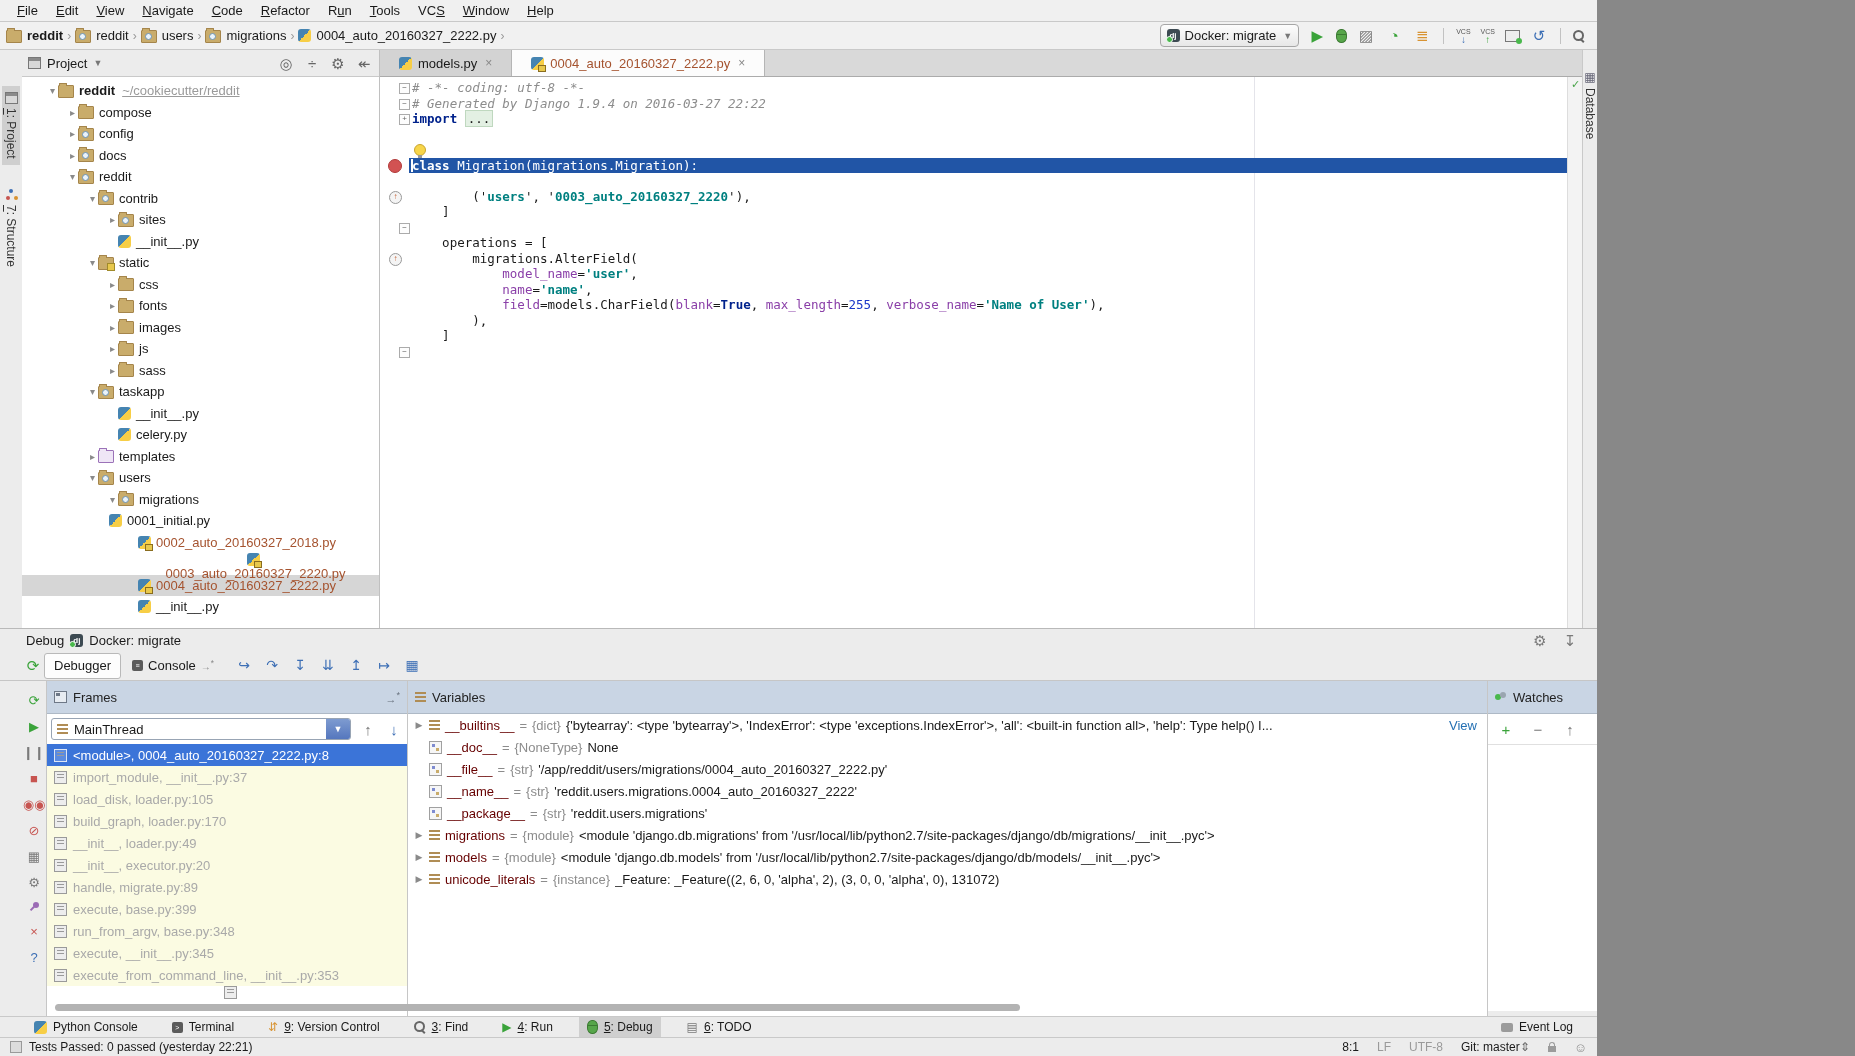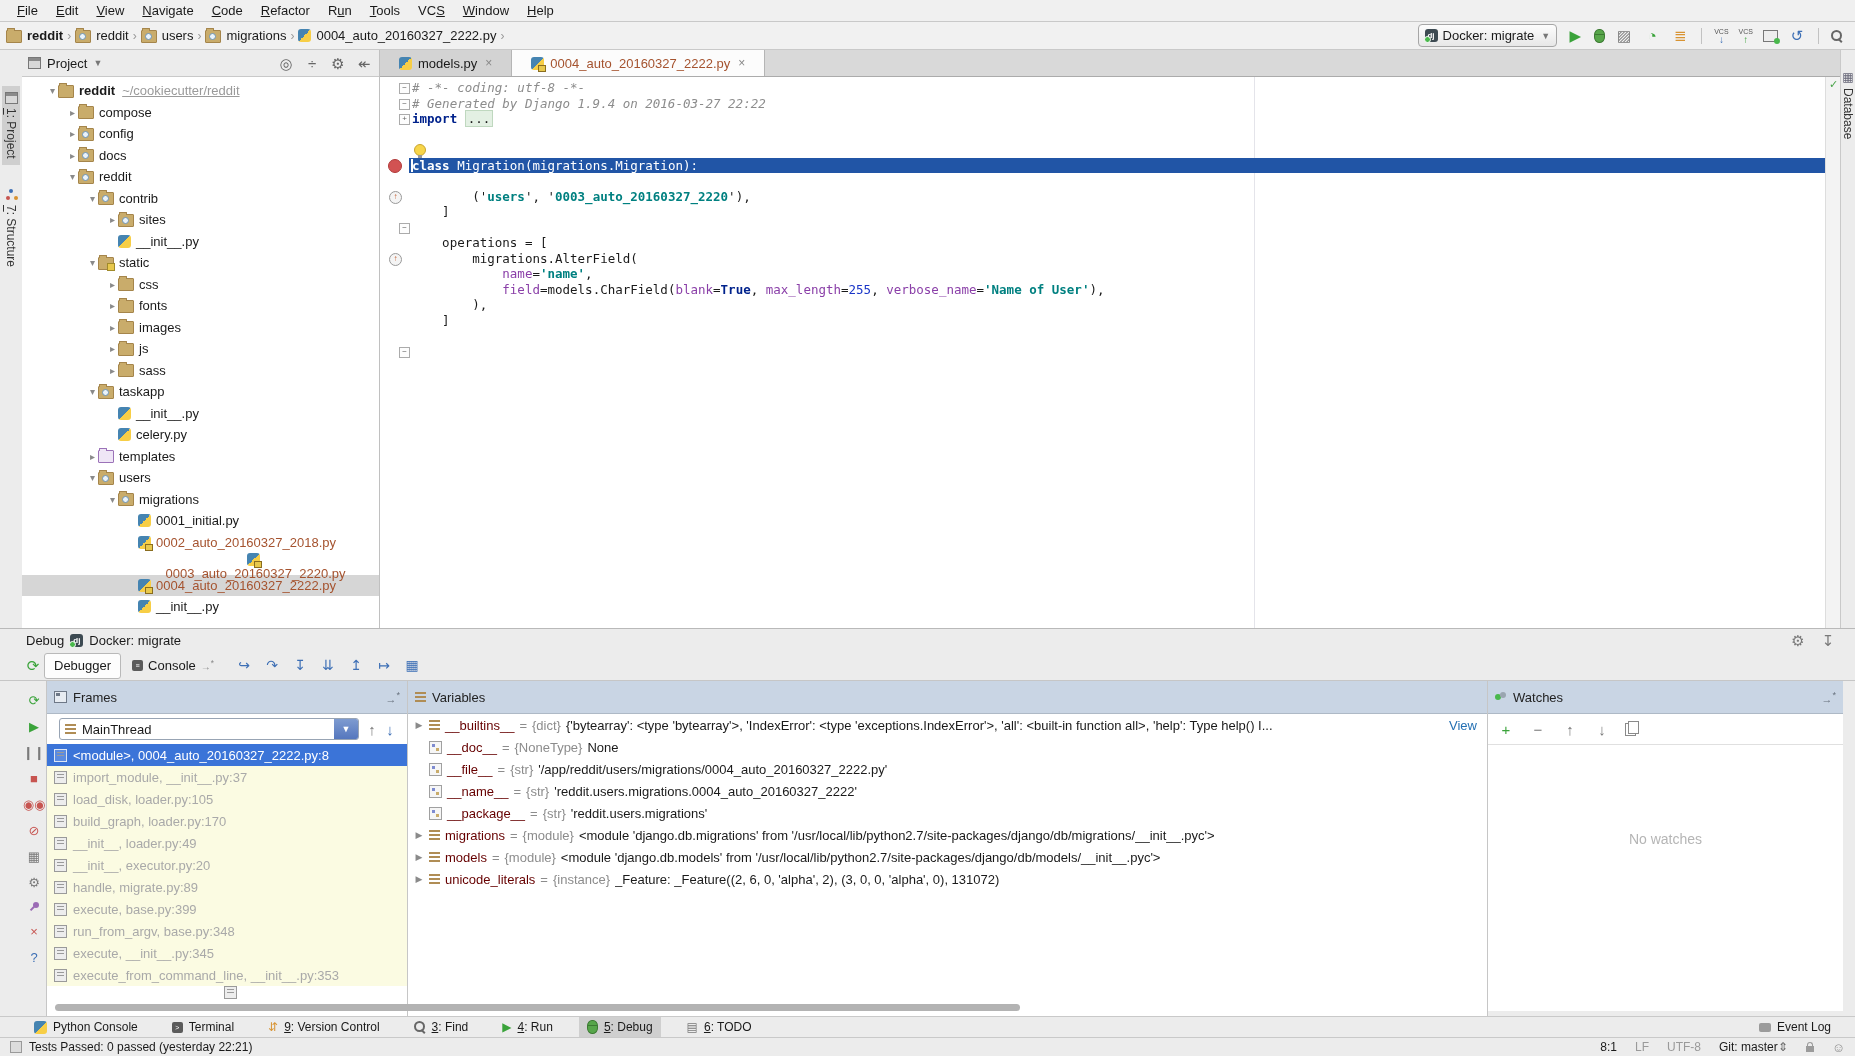--- a/index.html
+++ b/index.html
@@ -1,16 +1,16 @@
 <!DOCTYPE html>
 <html><head>
 <meta charset="utf-8">
 <style>
   html,body{margin:0;padding:0;background:#888;}
-  #app{position:relative;width:1855px;height:1056px;background:#a16207;
+  #app{position:relative;width:1597px;height:1056px;background:#a16207;
        font-family:"Liberation Sans","DejaVu Sans",sans-serif;font-size:13px;color:#1a1a1a;
        overflow:hidden;-webkit-font-smoothing:antialiased;}
   .abs{position:absolute;}
   
   .menubar{left:0;top:0;width:100%;height:22px;background:#F0F0F0;border-bottom:1px solid #C9C9C9;
            display:flex;align-items:center;padding-left:8px;box-sizing:border-box;}
   .menu-item{padding:0 9px;height:22px;line-height:22px;cursor:default;}
   .menu-item u{text-decoration:underline;}
   
   .navbar{left:0;top:22px;width:100%;height:28px;background:#F1F1F1;border-bottom:1px solid #C9C9C9;
@@ -148,21 +148,21 @@
               gap:6px;padding:16px 7px;box-sizing:border-box;color:#222;}
   .panel-head .pin{margin-left:auto;color:#66707C;font-size:11px;}
   .i-bars{width:11px;height:10px;display:inline-block;flex:none;
           background:linear-gradient(#B08D55 0 2px,transparent 2px 4px,#B08D55 4px 6px,transparent 6px 8px,#B08D55 8px 10px);}
   .i-frames-h{width:11px;height:10px;border:1px solid #6E7887;background:#E7ECF2;display:inline-block;position:relative;}
   .i-frames-h::before{content:'';position:absolute;left:1px;top:1px;width:4px;height:3px;background:#6E7887;}
   .i-watch{width:12px;height:10px;display:inline-block;position:relative;}
   .i-watch::before{content:'';position:absolute;left:0;top:2px;width:6px;height:6px;border-radius:50%;background:#49B84C;}
   .i-watch::after{content:'';position:absolute;left:5px;top:0;width:6px;height:6px;border-radius:50%;background:#9aa5b0;}
   .dbg-frames{position:absolute;left:47px;top:0;width:361px;bottom:0;background:#fff;border-right:1px solid #C6C6C6;box-sizing:border-box;}
-  .thread-row{height:30px;display:flex;align-items:center;padding:0 12px;gap:8px;box-sizing:border-box;}
+  .thread-row{height:30px;display:flex;align-items:center;padding:0 4px;gap:8px;box-sizing:border-box;}
   .thread-combo{flex:none;width:300px;height:22px;border:1px solid #98A4B4;border-radius:3px;background:#fff;
                 display:flex;align-items:center;gap:6px;padding-left:5px;box-sizing:border-box;overflow:hidden;}
   .thread-combo .btn{margin-left:auto;width:24px;height:100%;background:linear-gradient(#7E9BD0,#5577BE);color:#fff;
                      display:flex;align-items:center;justify-content:center;font-size:9px;}
   .frlist .frow{height:22px;display:flex;align-items:center;gap:6px;padding-left:7px;white-space:nowrap;overflow:hidden;cursor:default;}
   .frow.lib{background:#FBFBE2;color:#A9A9A9;}
   .frow.selected{background:#3B74D8;color:#fff;}
   .frow.user{background:#fff;color:#222;flex-direction:column;}
   .i-frame{width:11px;height:11px;border:1px solid #9a9a9a;background:#EDEDED;flex:none;position:relative;}
   .i-frame::before{content:'';position:absolute;left:2px;top:2px;right:2px;height:1px;background:#9a9a9a;box-shadow:0 3px 0 #9a9a9a;}
@@ -399,21 +399,21 @@
           <div class="trow" style="padding-left: 65px;">
             <span class="chev">▾</span>
             <span class="i-folder dot"></span>
             <span class="lbl">users</span>
           </div>
           <div class="trow" style="padding-left: 85px;">
             <span class="chev">▾</span>
             <span class="i-folder dot"></span>
             <span class="lbl">migrations</span>
           </div>
-          <div class="trow" style="padding-left: 105px;">
+          <div class="trow" style="padding-left: 76px;">
             <span class="chev"></span>
             <span class="i-py"></span>
             <span class="lbl">0001_initial.py</span>
           </div>
           <div class="trow" style="padding-left: 105px;">
             <span class="chev"></span>
             <span class="i-py lock"></span>
             <span class="lbl red">0002_auto_20160327_2018.py</span>
           </div>
           <div class="trow" style="padding-left: 105px; flex-direction: column;">
@@ -463,20 +463,21 @@
             <span class="gico bp" style="top: 81.5px;"></span>
             <div class="cl"></div>
             <span class="gico obs" style="top: 113.5px;">↑</span>
             <div class="cl"><span class="tk-pln">        ('</span><span class="tk-str">users</span><span class="tk-pln">', '</span><span class="tk-str">0003_auto_20160327_2220</span><span class="tk-pln">'),</span></div>
             <div class="cl"><span class="tk-pln">    ]</span></div>
             <span class="gico fold" style="top: 145.5px;">−</span>
             <div class="cl"></div>
             <div class="cl"><span class="tk-pln">    operations = [</span></div>
             <span class="gico obs" style="top: 175.5px;">↑</span>
             <div class="cl"><span class="tk-pln">        migrations.AlterField(</span></div>
+            <div class="cl"><span class="tk-pln">            </span><span class="tk-arg">model_name</span><span class="tk-pln">=</span><span class="tk-str">'user'</span><span class="tk-pln">,</span></div>
             <div class="cl"><span class="tk-pln">            </span><span class="tk-arg">name</span><span class="tk-pln">=</span><span class="tk-str">'name'</span><span class="tk-pln">,</span></div>
             <div class="cl"><span class="tk-pln">            </span><span class="tk-arg">field</span><span class="tk-pln">=models.CharField(</span><span class="tk-arg">blank</span><span class="tk-pln">=</span><span class="tk-kw">True</span><span class="tk-pln">, </span><span class="tk-arg">max_length</span><span class="tk-pln">=</span><span class="tk-num">255</span><span class="tk-pln">, </span><span class="tk-arg">verbose_name</span><span class="tk-pln">=</span><span class="tk-str">'Name of User'</span><span class="tk-pln">),</span></div>
             <div class="cl"><span class="tk-pln">        ),</span></div>
             <div class="cl"><span class="tk-pln">    ]</span></div>
             <span class="gico fold" style="top: 269.5px;">−</span>
           </div>
       </div>
       <div class="ann">
         <div class="ok">✓</div>
       </div>

